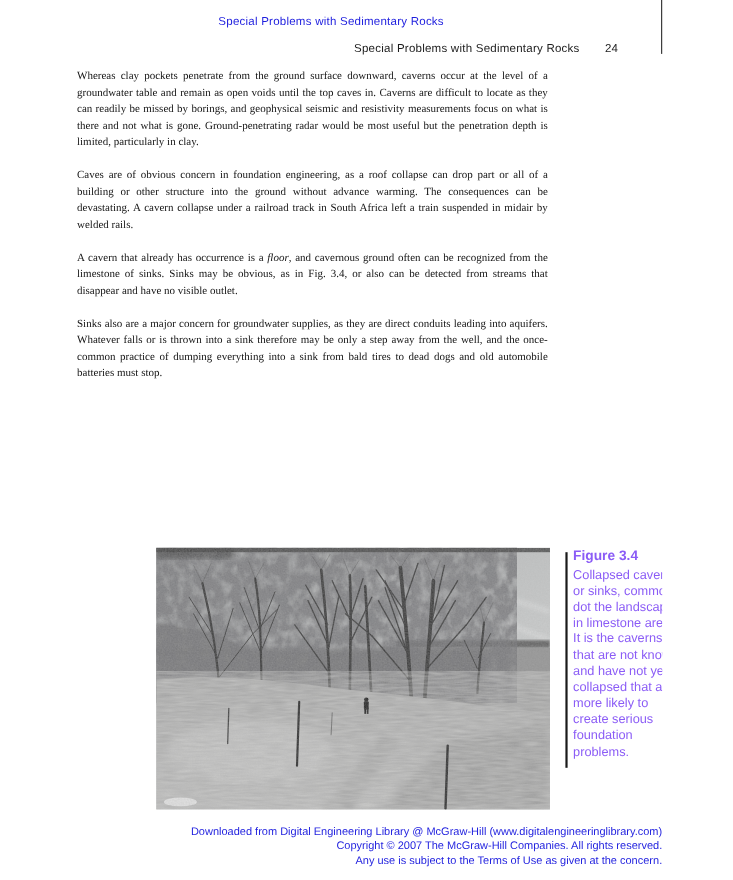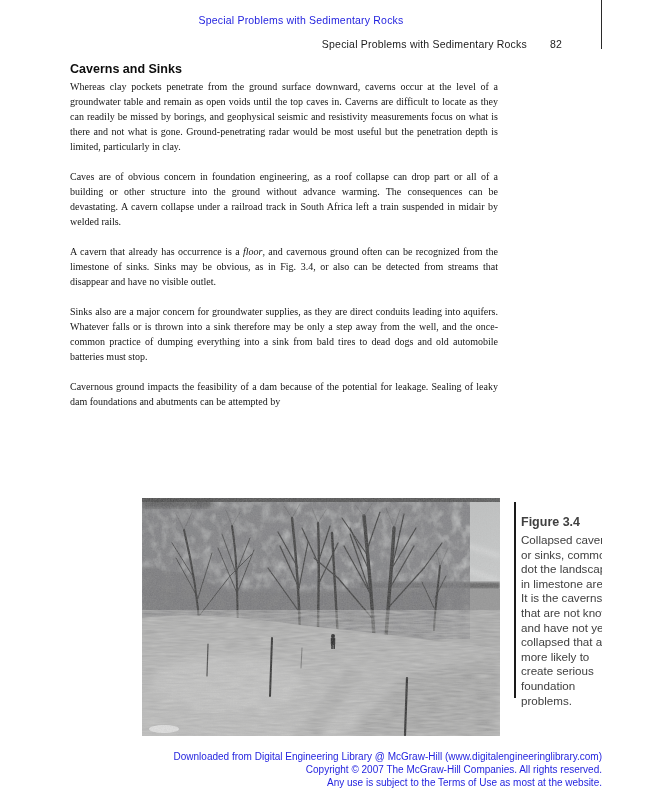--- a/index.html
+++ b/index.html
@@ -27,52 +27,50 @@
   }
   .body-col p{
     margin:0 0 15px 0;font-size:10px;line-height:15px;text-align:justify;
     color:#141414;
   }
   .body-col p em{font-style:italic;}
   
   .figure-photo{position:absolute;top:498px;left:142px;width:358px;height:238px;}
   .figure-photo svg{display:block;width:358px;height:238px;}
   .caption-rule{position:absolute;top:502px;left:514px;width:2px;height:196px;background:#1a1a1a;}
-  .figure-caption{position:absolute;top:515px;left:521px;width:128px;
-    font-family:"Liberation Sans", sans-serif;color:#404040;}
+  .figure-caption{position:absolute;top:498px;left:521px;width:128px;
+    font-family:"Liberation Sans", sans-serif;color:#8b5cf6;}
   .figure-label{font-weight:bold;font-size:12.5px;margin-bottom:4px;}
   .figure-text{font-size:11.6px;line-height:14.6px;white-space:pre-line;}
   
   .footer{
     position:absolute;top:750px;left:0;right:0;text-align:right;
     font-family:"Liberation Sans", sans-serif;font-size:10px;line-height:13px;
     color:var(--link-blue,#1e1ede);
   }
   .footer .f-line{display:block;}
 </style>
 </head>
 <body>
 
 <div class="page">
 
   <div class="top-link">Special Problems with Sedimentary Rocks</div>
 
   <div class="head-rule"></div>
   <div class="running-head">
     <span>Special Problems with Sedimentary Rocks</span>
-    <span>82</span>
+    <span>24</span>
   </div>
 
   <div class="body-col">
-    <h2 class="section-heading">Caverns and Sinks</h2>
     <p>Whereas clay pockets penetrate from the ground surface downward, caverns occur at the level of a groundwater table and remain as open voids until the top caves in. Caverns are difficult to locate as they can readily be missed by borings, and geophysical seismic and resistivity measurements focus on what is there and not what is gone. Ground-penetrating radar would be most useful but the penetration depth is limited, particularly in clay.</p>
     <p>Caves are of obvious concern in foundation engineering, as a roof collapse can drop part or all of a building or other structure into the ground without advance warming. The consequences can be devastating. A cavern collapse under a railroad track in South Africa left a train suspended in midair by welded rails.</p>
     <p><span>A cavern that already has occurrence is a </span><em>floor</em><span>, and cavernous ground often can be recognized from the limestone of sinks. Sinks may be obvious, as in Fig. 3.4, or also can be detected from streams that disappear and have no visible outlet.</span></p>
     <p>Sinks also are a major concern for groundwater supplies, as they are direct conduits leading into aquifers. Whatever falls or is thrown into a sink therefore may be only a step away from the well, and the once-common practice of dumping everything into a sink from bald tires to dead dogs and old automobile batteries must stop.</p>
-    <p>Cavernous ground impacts the feasibility of a dam because of the potential for leakage. Sealing of leaky dam foundations and abutments can be attempted by</p>
   </div>
 
   <div class="figure-photo">
     <svg viewBox="0 0 358 238" xmlns="http://www.w3.org/2000/svg">
       <defs>
         <linearGradient id="sky" x1="0" y1="0" x2="0.6" y2="1">
           <stop offset="0" stop-color="#b2b4b4"></stop>
           <stop offset="0.55" stop-color="#c8caca"></stop>
           <stop offset="1" stop-color="#dcdede"></stop>
         </linearGradient>
@@ -228,16 +226,16 @@
 collapsed that are
 more likely to
 create serious
 foundation
 problems.</div>
   </div>
 
   <div class="footer">
     <span class="f-line">Downloaded from Digital Engineering Library @ McGraw-Hill (www.digitalengineeringlibrary.com)</span>
     <span class="f-line">Copyright © 2007 The McGraw-Hill Companies. All rights reserved.</span>
-    <span class="f-line">Any use is subject to the Terms of Use as most at the website.</span>
+    <span class="f-line">Any use is subject to the Terms of Use as given at the concern.</span>
   </div>
 
 </div>
 
 </body></html>

